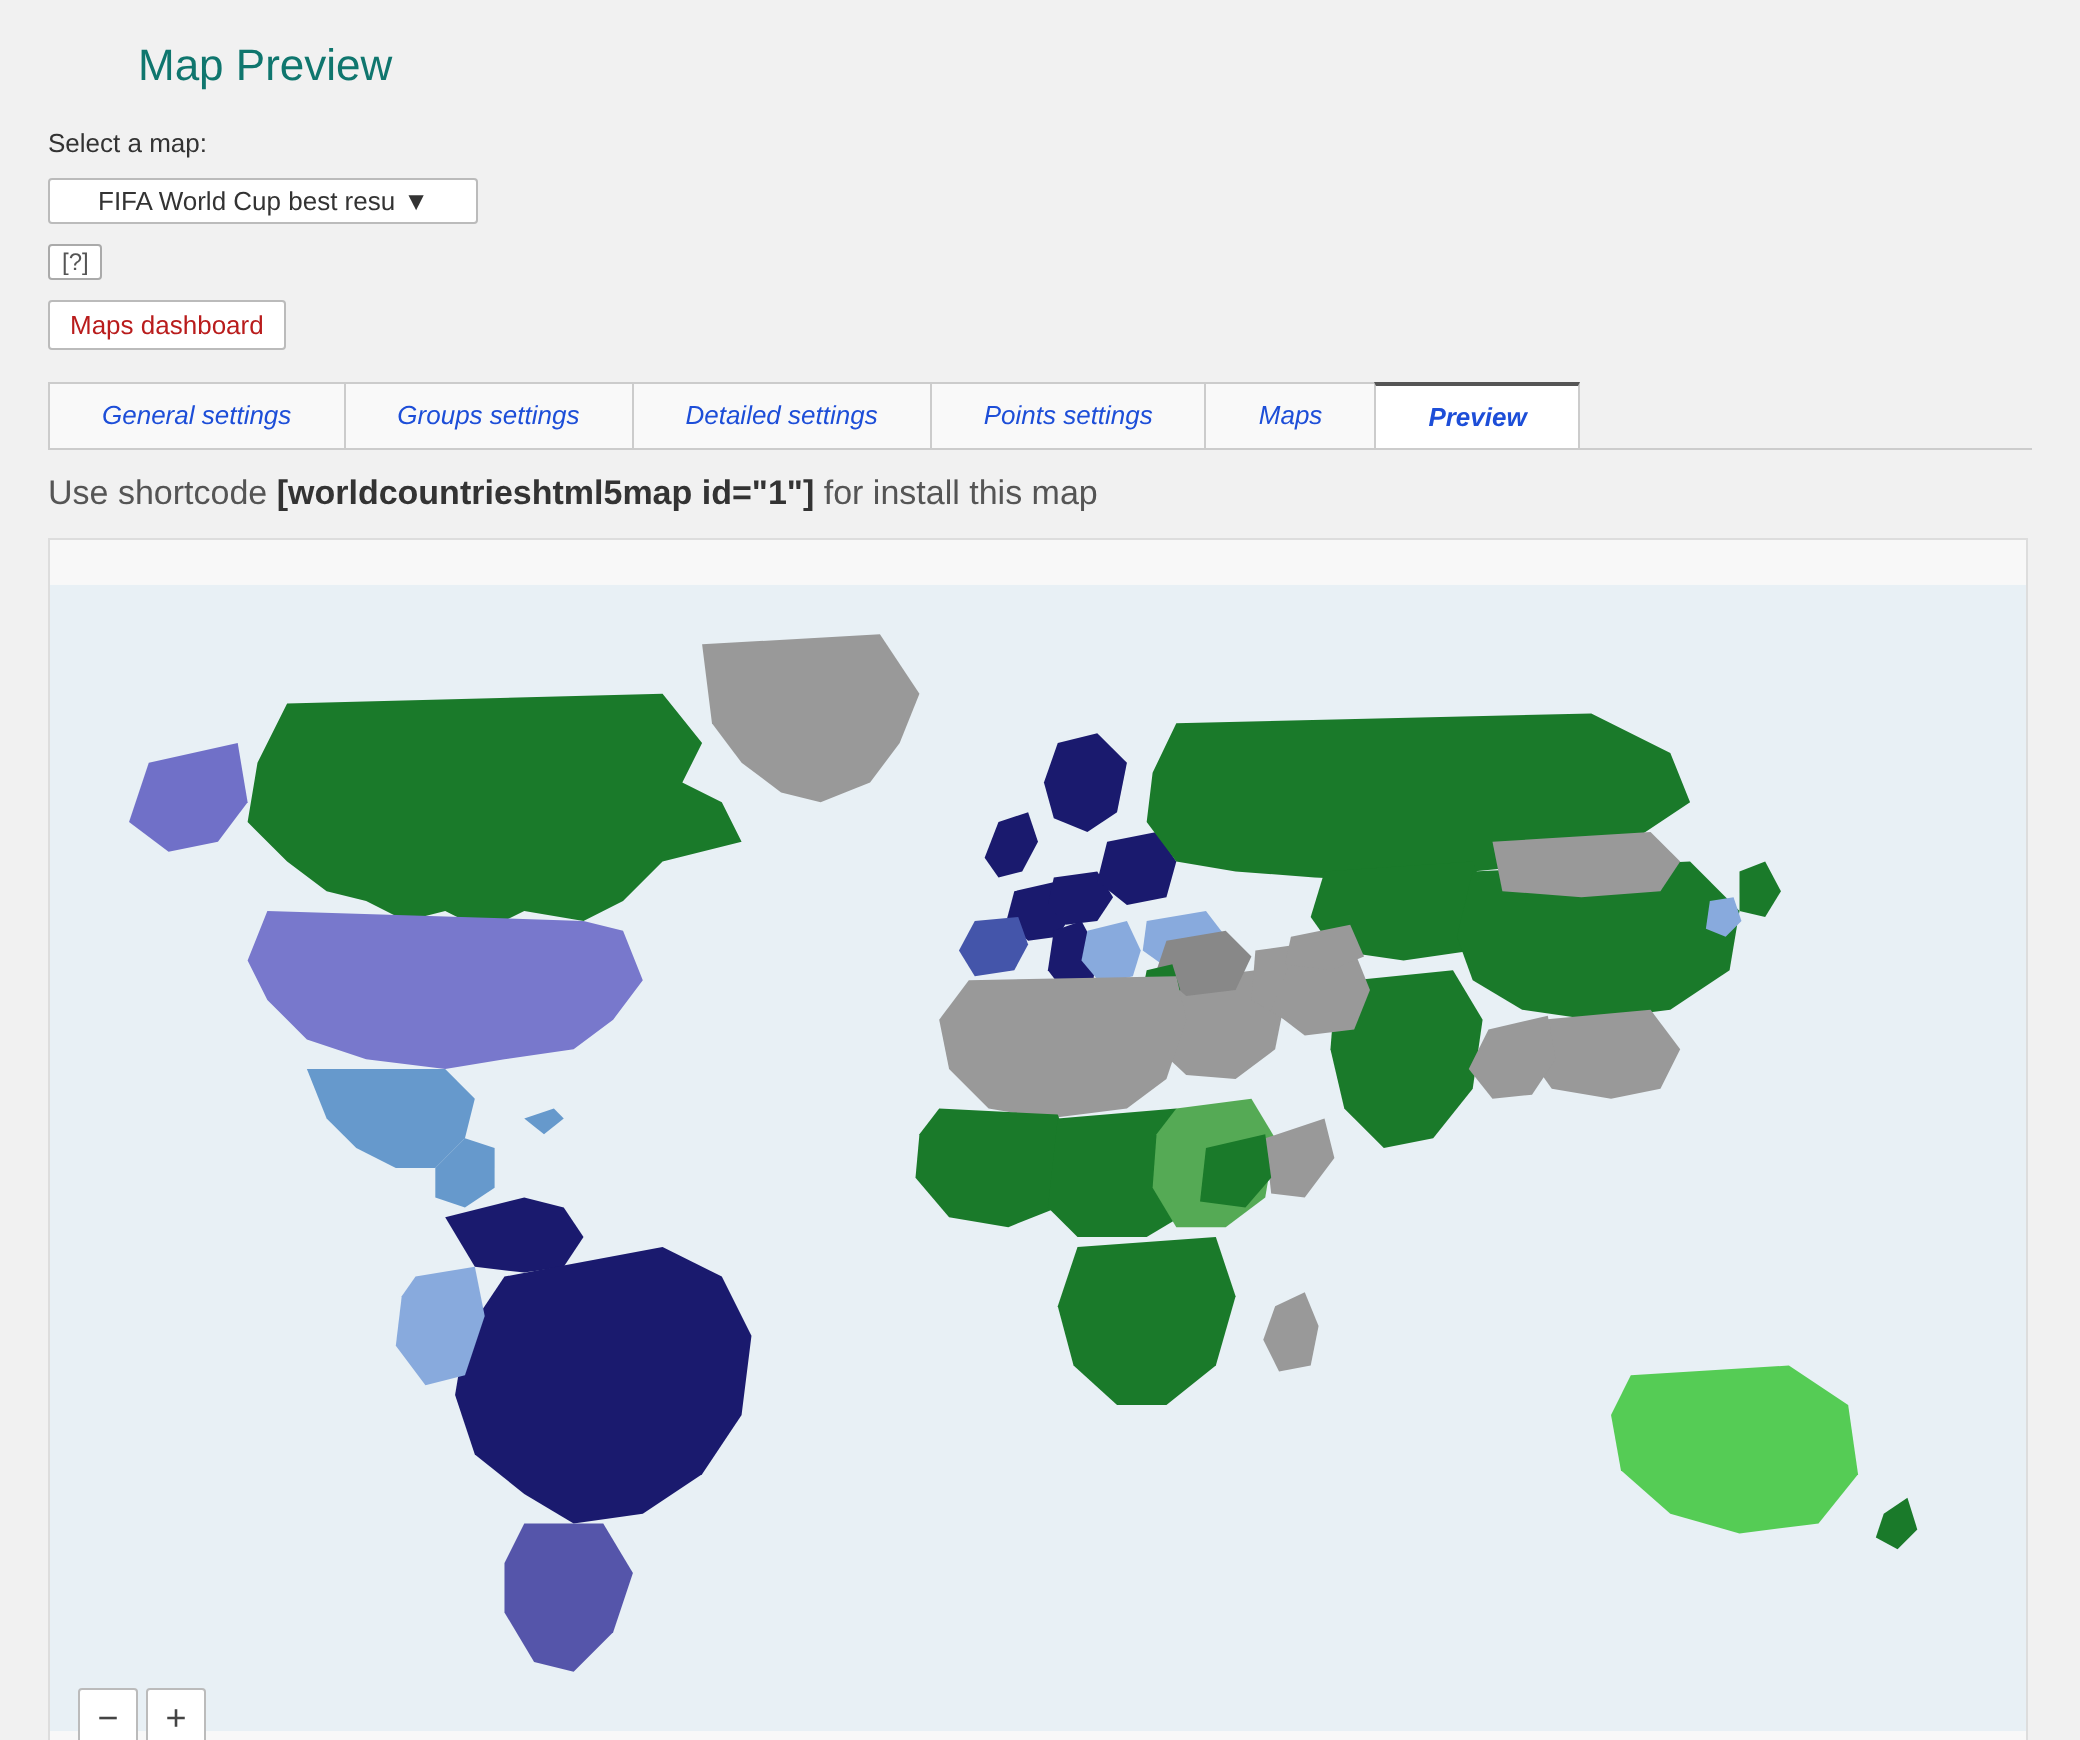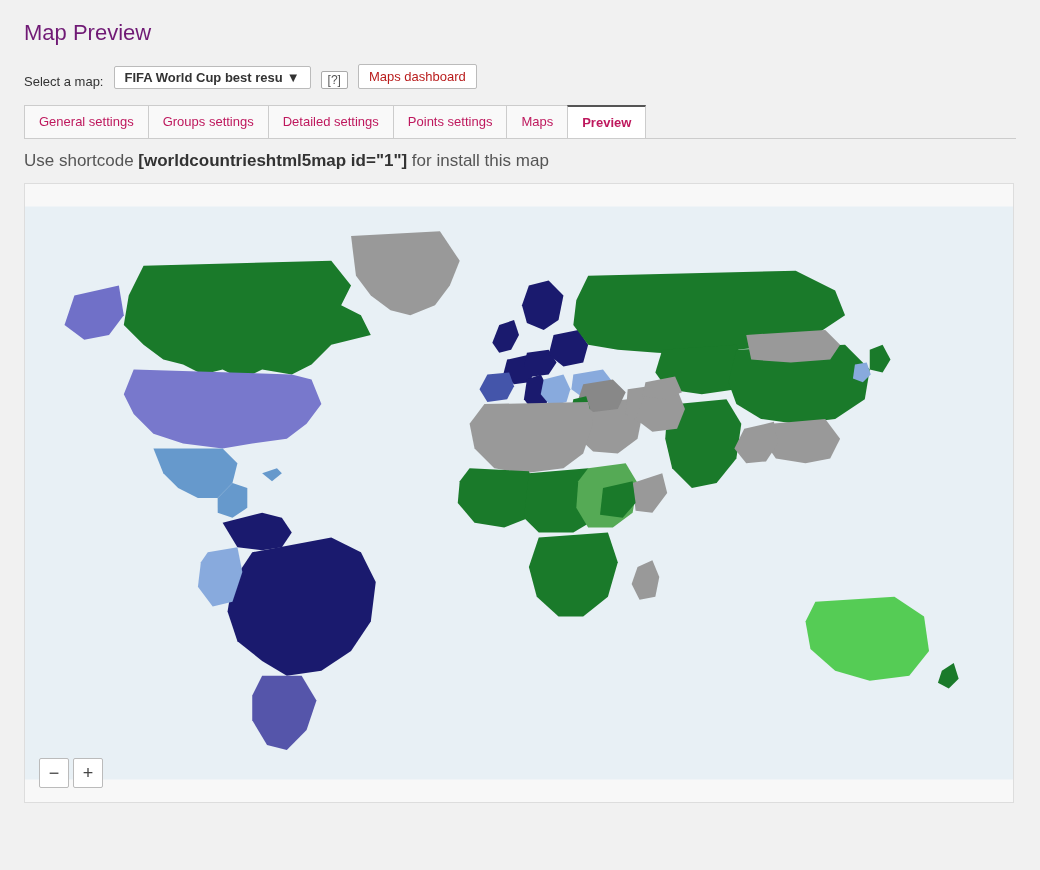--- a/index.html
+++ b/index.html
@@ -10,43 +10,44 @@
       font-size: 13px;
     }
     .page-wrapper {
       padding: 20px 24px;
       max-width: 1040px;
     }
     h1 {
       font-size: 22px;
       font-weight: normal;
       margin-bottom: 18px;
-      color: #701a75;
+      color: #0f766e;
+      margin-left: 45px;
     }
     .map-select-row {
       display: flex;
-      align-items: flex-end;
+      align-items: flex-start;
       gap: 10px;
       margin-bottom: 16px;
+      flex-direction: column;
     }
     .map-select-label {
       color: #333;
       font-size: 13px;
     }
     .map-select-dropdown {
       border: 1px solid #bbb;
       background: #fff;
-      padding: 3px 10px;
+      padding: 3px 24px;
       font-size: 13px;
       border-radius: 2px;
       cursor: pointer;
       display: flex;
       align-items: center;
       gap: 4px;
-      font-weight: bold;
     }
     .help-badge {
       border: 1px solid #aaa;
       border-radius: 2px;
       padding: 1px 6px;
       font-size: 12px;
       color: #555;
       cursor: pointer;
       background: #fff;
     }
@@ -58,29 +59,30 @@
       background: #fff;
       color: #b91c1c;
       cursor: pointer;
     }
     .tabs-bar {
       display: flex;
       border-bottom: 1px solid #ccc;
       margin-bottom: 12px;
     }
     .tab {
-      padding: 8px 14px;
+      padding: 8px 26px;
       border: 1px solid #ccc;
       border-bottom: none;
       background: #f9f9f9;
       cursor: pointer;
       font-size: 13px;
-      color: #be185d;
+      color: #1d4ed8;
       margin-right: -1px;
       position: relative;
+      font-style: italic;
     }
     .tab.active {
       background: #fff;
       border-top: 2px solid #555;
       font-weight: bold;
       z-index: 1;
       text-align: center;
     }
     .shortcode-row {
       font-size: 17px;

